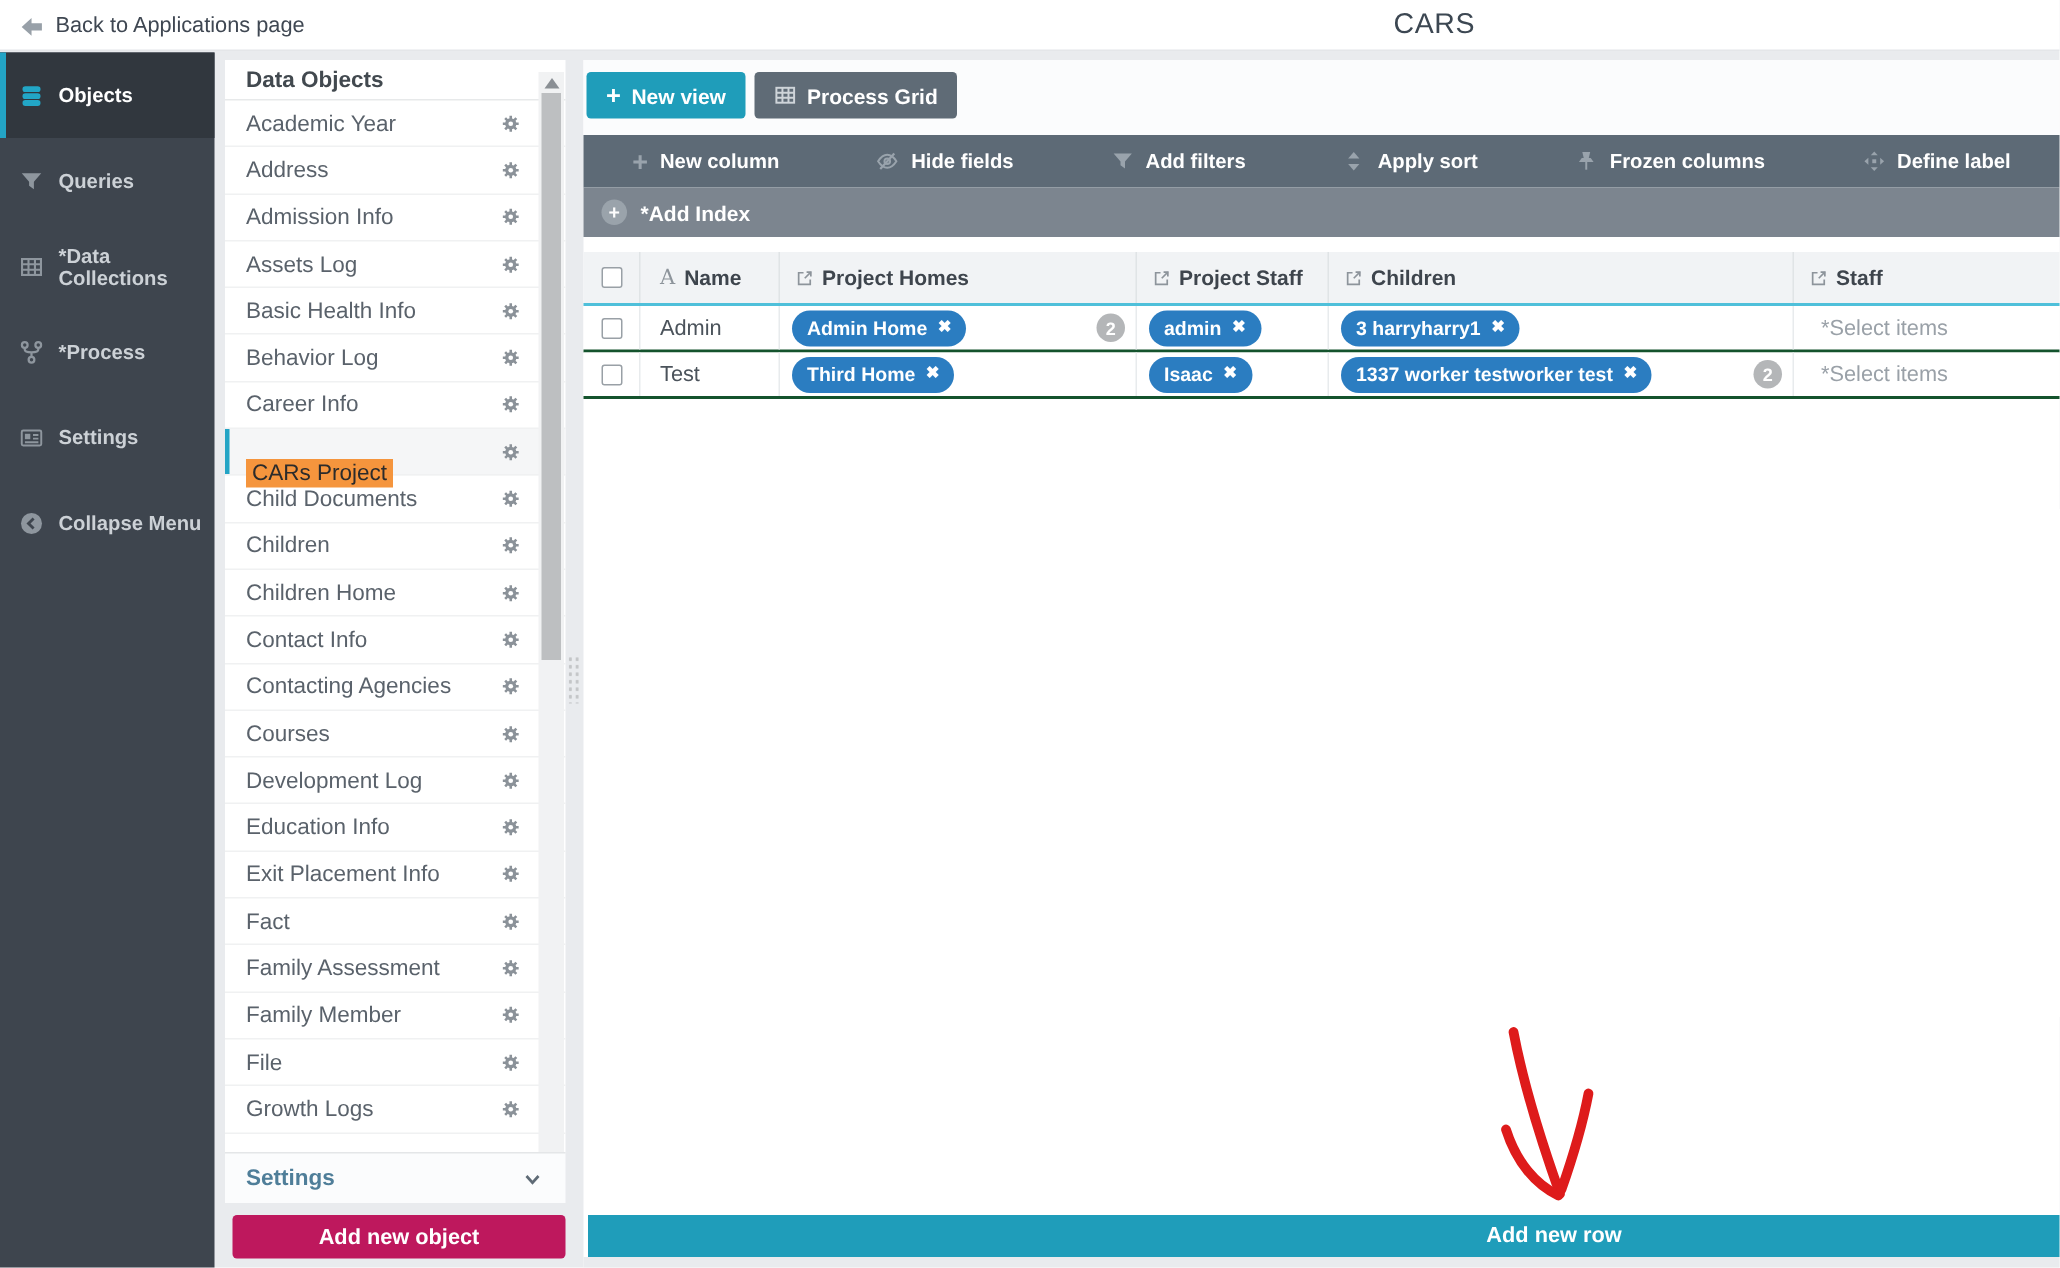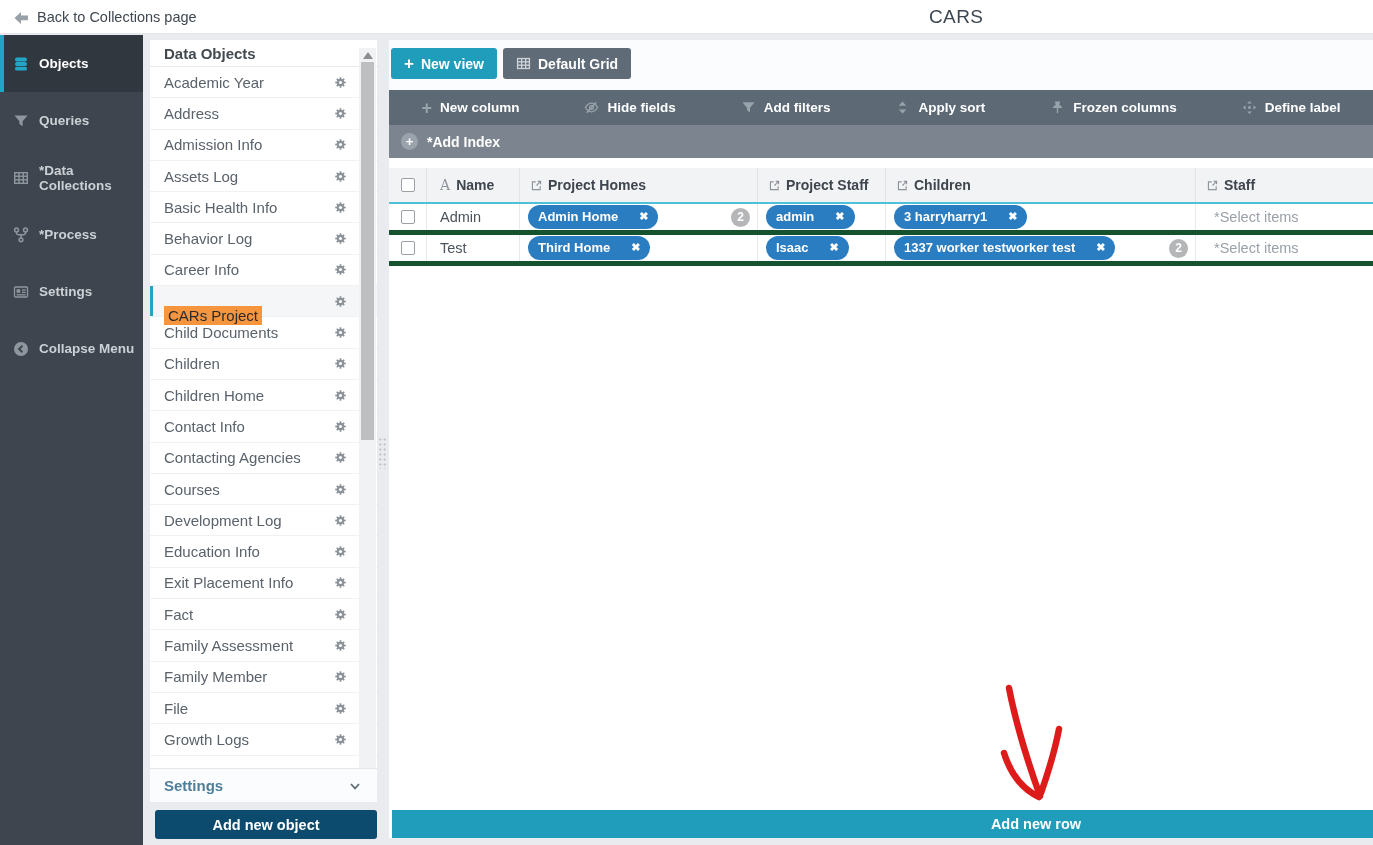--- a/index.html
+++ b/index.html
@@ -33,21 +33,21 @@
   .obj-row .gear{ cursor:pointer; }
 
   .panel-scrollbar{ position:absolute; top:8px; right:1px; width:17px; height:754px; background:#f1f2f3; }
   .sb-thumb{ position:absolute; top:14px; left:2px; width:13px; height:378px; background:#bdbfc1; }
   .sb-arrow-up, .sb-arrow-down{ position:absolute; left:4px; width:0; height:0; border-left:5px solid transparent; border-right:5px solid transparent; }
   .sb-arrow-up{ top:4px; border-bottom:7px solid #8a8f94; }
   .sb-arrow-down{ bottom:4px; border-top:7px solid #8a8f94; }
 
   .settings-row{ position:absolute; left:0; right:0; top:728px; height:34px; background:#fbfcfd; border-top:1px solid #e4e6e8; display:flex; align-items:center; justify-content:space-between; padding:0 14px; cursor:pointer; }
   .settings-row .lbl{ font-size:15px; font-weight:bold; color:#4f7e99; }
-  .add-object-btn{ position:absolute; left:5px; top:770px; width:222px; height:29px; background:#0c4a6e; border:none; border-radius:3px; color:#fff; font-weight:bold; font-size:14.5px; font-family:inherit; cursor:pointer; }
+  .add-object-btn{ position:absolute; left:5px; top:770px; width:222px; height:29px; background:#be185d; border:none; border-radius:3px; color:#fff; font-weight:bold; font-size:14.5px; font-family:inherit; cursor:pointer; }
 
   .resize-handle{ position:absolute; left:378px; top:437px; width:9px; height:32px;
     background-image:radial-gradient(circle, #c4c6c8 1.1px, transparent 1.3px); background-size:4.5px 5px; cursor:col-resize; }
 
   
   .main{ position:absolute; left:389px; top:40px; right:0; bottom:0; background:#fff; }
   .views-bar{ position:absolute; top:0; left:0; right:0; height:50px; background:#fbfcfd; }
   .vbtn{ position:absolute; top:8px; height:31px; border:none; border-radius:3px; display:flex; align-items:center; gap:7px; padding:0 13px; color:#fff; font-weight:bold; font-size:14px; font-family:inherit; cursor:pointer; }
   .btn-newview{ left:2px; background:#1f9dba; }
   .btn-newview .plus{ font-size:17px; font-weight:bold; line-height:1; }
@@ -56,56 +56,56 @@
   .grid-toolbar{ position:absolute; top:50px; left:0; right:0; height:35px; background:#5d6a76; display:flex; align-items:center; justify-content:space-around; }
   .tool-item{ display:flex; align-items:center; gap:8px; color:#fff; font-weight:bold; font-size:13.5px; cursor:pointer; }
   .tool-item .plus{ color:#99a3ac; font-size:18px; font-weight:bold; line-height:1; }
 
   .add-index-bar{ position:absolute; top:85px; left:0; right:0; height:33px; background:#7c858f; display:flex; align-items:center; gap:9px; padding-left:12px; cursor:pointer; }
   .add-index-bar .lbl{ color:#fff; font-weight:bold; font-size:14px; }
   .circle-plus{ width:17px; height:17px; border-radius:50%; background:#9aa3ab; color:#fdfdfd; font-size:13px; font-weight:bold; display:flex; align-items:center; justify-content:center; line-height:1; }
 
   .grid-table{ position:absolute; top:128px; left:0; right:0; }
   .t-head{ display:flex; height:36px; background:#f1f3f5; border-bottom:2px solid #4fc0da; }
-  .t-row{ display:flex; height:31px; background:#fff; border-bottom:5px solid #14532d; }
+  .t-row{ display:flex; height:31px; background:#fff; border-bottom:2px solid #14532d; }
   .t-cell{ height:100%; display:flex; align-items:center; border-right:1px solid #e8ebed; overflow:hidden; }
   .t-head .t-cell{ border-right:1px solid #e0e4e6; }
   .col-check{ width:38px; justify-content:center; }
   .col-name{ width:93px; padding-left:13px; gap:6px; }
   .col-homes{ width:238px; }
   .col-pstaff{ width:128px; }
   .col-children{ width:310px; }
   .col-staff{ flex:1; border-right:none !important; }
   .hdr-label{ font-size:14px; font-weight:bold; color:#3e454d; }
   .t-head .col-homes,.t-head .col-pstaff,.t-head .col-children,.t-head .col-staff{ padding-left:10px; gap:5px; }
   .type-a{ font-family:"DejaVu Serif", serif; font-size:14px; color:#8d949b; }
   .cell-text{ font-size:14.5px; color:#4b535b; }
   .checkbox{ width:14px; height:14px; border:1.5px solid #99a0a6; border-radius:2px; background:#fff; cursor:pointer; }
-  .pill{ display:inline-flex; align-items:center; gap:21px; background:#2b7dc1; color:#fff; font-weight:bold; font-size:13px; border-radius:12px; padding:4px 10px 5px; margin-left:8px; white-space:nowrap; }
+  .pill{ display:inline-flex; align-items:center; gap:7px; background:#2b7dc1; color:#fff; font-weight:bold; font-size:13px; border-radius:12px; padding:4px 10px 5px; margin-left:8px; white-space:nowrap; }
   .pill .x{ font-size:11px; cursor:pointer; line-height:1; }
   .badge{ margin-left:auto; margin-right:7px; width:19px; height:19px; border-radius:50%; background:#b4b6b8; color:#fff; font-size:12px; font-weight:bold; display:flex; align-items:center; justify-content:center; }
   .select-items{ color:#9aa1a8; font-size:14.5px; padding-left:18px; cursor:pointer; }
 
   .arrow-overlay{ position:absolute; left:0; top:0; width:984px; height:805px; pointer-events:none; }
 
   .add-row-bar{ position:absolute; left:3px; right:0; bottom:7px; height:28px; background:#1f9dba; cursor:pointer; }
   .add-row-label{ position:absolute; left:644px; top:50%; transform:translate(-50%,-50%); color:#fff; font-weight:bold; font-size:14.5px; white-space:nowrap; }
   .bottom-strip{ position:absolute; left:0; right:0; bottom:0; height:7px; background:#e9ebee; }
 </style>
 </head>
 <body>
 
 <header class="top-header">
   <div class="back-link">
     <span class="icon">
       <svg width="17" height="17" viewBox="0 0 16 16">
           <path d="M8.5 2.8 L2.3 8.4 L8.5 14 L8.5 10.7 L15 10.7 L15 6.1 L8.5 6.1 Z" fill="#98a0a8"></path>
         </svg>
     </span>
-    <span class="lbl">Back to Collections page</span>
+    <span class="lbl">Back to Applications page</span>
   </div>
   <div class="app-title">CARS</div>
 </header>
 
 <nav class="app-nav" id="appnav">
     <div class="nav-item active">
       <span class="icon">
         <svg width="16" height="16" viewBox="0 0 16 16">
           <g fill="#22a6c6">
             <rect x="2" y="1.5" width="12" height="3.9" rx="1.9"></rect>
@@ -541,21 +541,21 @@
         <svg width="15" height="15" viewBox="0 0 16 16">
             <g stroke="#ced4d9" stroke-width="1.4" fill="none">
               <rect x="1.7" y="2.7" width="12.6" height="10.6"></rect>
               <line x1="6" y1="2.7" x2="6" y2="13.3"></line>
               <line x1="10.3" y1="2.7" x2="10.3" y2="13.3"></line>
               <line x1="1.7" y1="6.2" x2="14.3" y2="6.2"></line>
               <line x1="1.7" y1="9.8" x2="14.3" y2="9.8"></line>
             </g>
           </svg>
       </span>
-      <span>Default Grid</span>
+      <span>Process Grid</span>
     </button>
   </div>
 
   <div class="grid-toolbar" id="gridtoolbar">
       <div class="tool-item">
         <span class="plus">+</span>
         <span>New column</span>
       </div>
       <div class="tool-item">
         <span class="icon">

